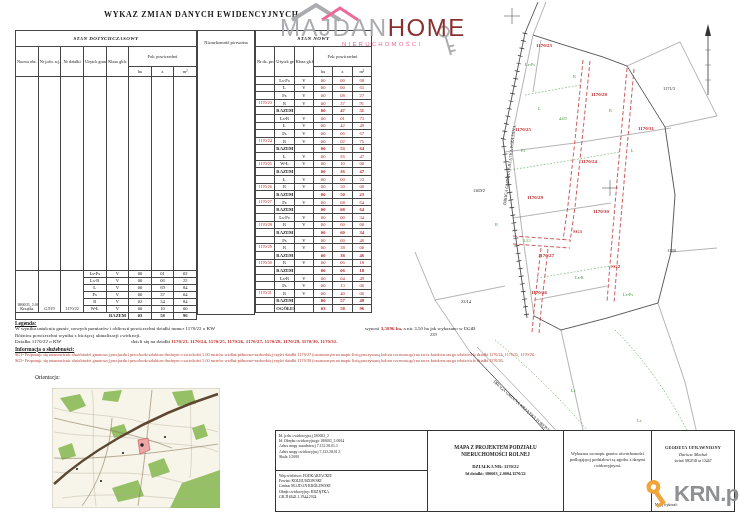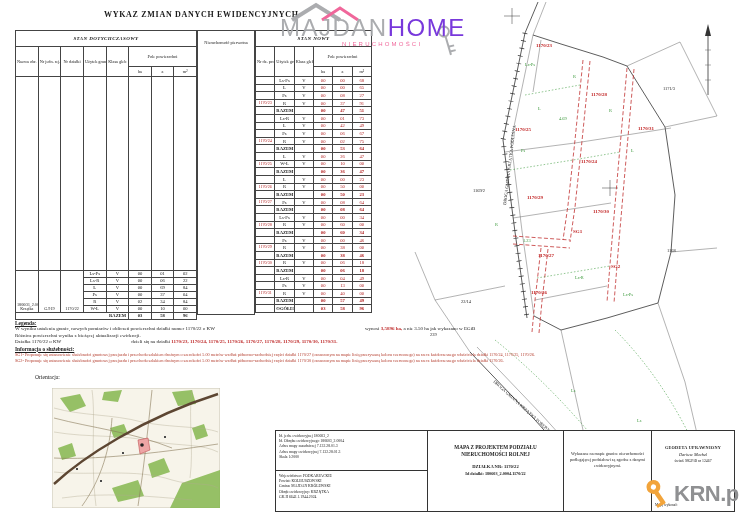--- a/index.html
+++ b/index.html
@@ -4,21 +4,21 @@
 <style>
   html,body{margin:0;padding:0;background:#e9e9e9;}
   #page{position:relative;width:740px;height:524px;background:#ffffff;overflow:hidden;
         font-family:"Liberation Serif",serif;color:#1a1a1a;}
   
   .doc-title{position:absolute;left:104px;top:10px;font-size:8px;font-weight:bold;letter-spacing:.7px;}
   .logo{position:absolute;left:280px;top:0;width:190px;height:62px;z-index:5;opacity:.92;
         font-family:"Liberation Sans",sans-serif;}
   .logo .wordmark{position:absolute;left:0px;top:14px;font-size:24px;letter-spacing:1.5px;white-space:nowrap;}
   .logo .w-ideal{color:#a4a6a9;}
-  .logo .w-home{color:#6d28d9;text-align:right;}
+  .logo .w-home{color:#7f1d1d;text-align:right;}
   .logo .subline{position:absolute;left:62px;top:41px;font-size:6px;letter-spacing:2.2px;color:#ef5b93;}
   
   .maintbl{position:absolute;left:15px;top:30px;width:357px;height:285px;display:flex;z-index:1;}
   table{border-collapse:collapse;table-layout:fixed;}
   th,td{border:0.5px solid #444;padding:0 1px;font-weight:normal;overflow:hidden;white-space:nowrap;}
   .oldtbl{width:182px;height:283px;font-size:4.5px;}
   .newtbl{width:117px;height:283px;font-size:4.5px;}
   th{font-size:4.3px;text-align:center;}
   .bandtitle{font-size:5px;font-weight:bold;font-style:italic;letter-spacing:.4px;}
   td{font-size:4.6px;text-align:center;height:6px;line-height:1.1;}

